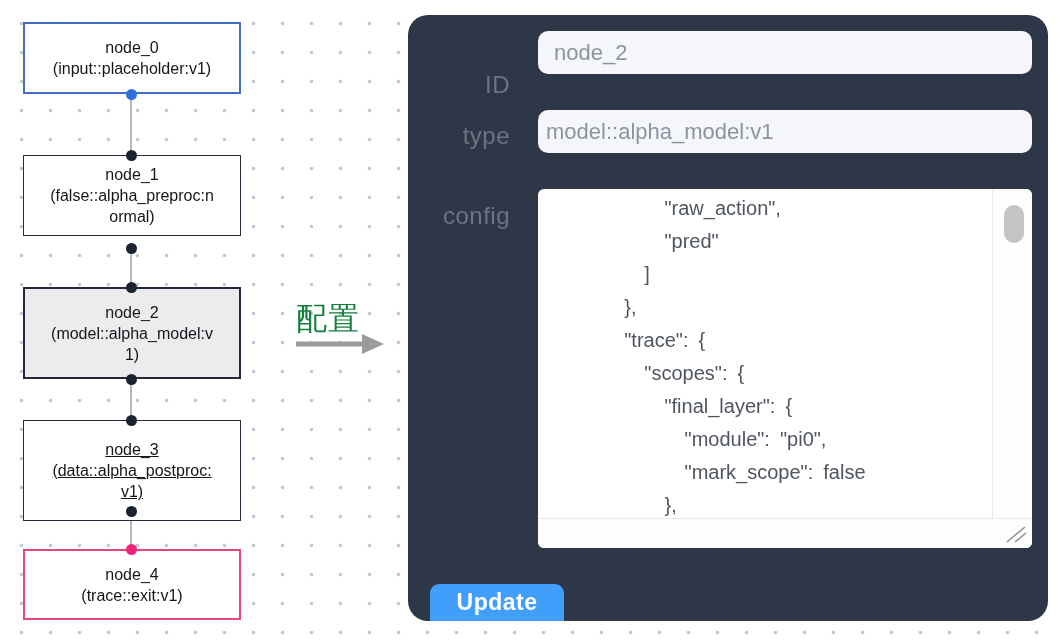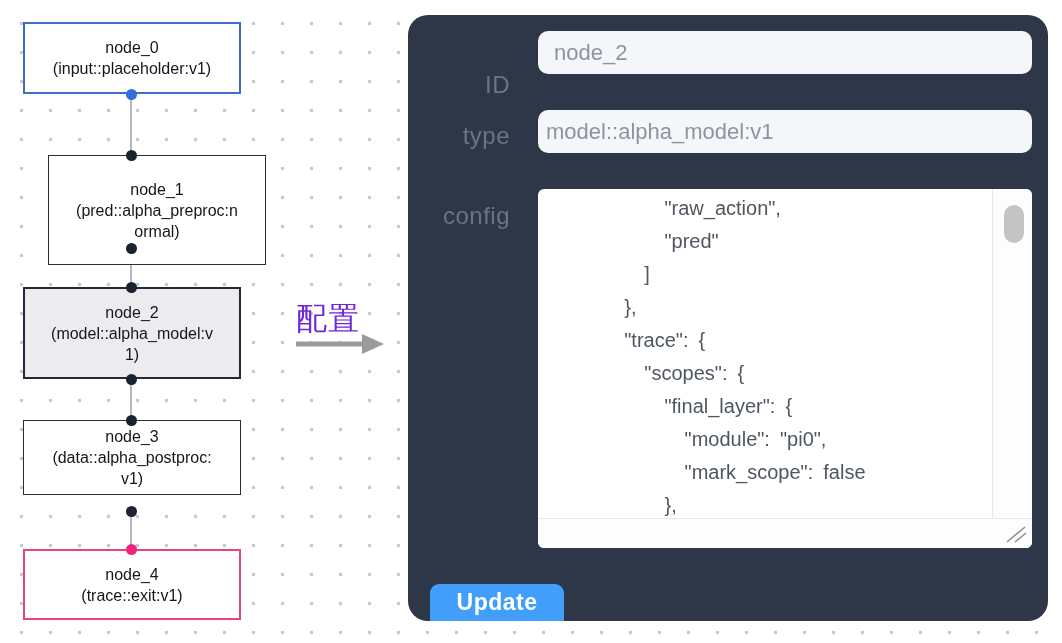--- a/index.html
+++ b/index.html
@@ -13,43 +13,43 @@
   
   .node{
     position:absolute;left:23px;width:218px;box-sizing:border-box;
     background:#ffffff;border:1.8px solid #272c3a;border-radius:0;
     display:flex;flex-direction:column;align-items:center;justify-content:center;
     text-align:center;color:#15161a;font-size:16px;line-height:21px;
   }
   .node .node-title{white-space:nowrap;}
   .node .node-subtitle{word-break:break-all;}
   .node-0{top:22px;height:72px;border-color:#3f6dc6;border-width:2px;}
-  .node-1{top:155px;height:110px;margin-left:25px;}
+  .node-1{top:155px;height:81px;}
   .node-2{top:287px;height:92px;background:#ececee;border-width:2.5px;border-color:#23283a;}
-  .node-3{top:420px;height:75px;}
+  .node-3{top:420px;height:101px;text-decoration:underline;}
   .node-4{top:549px;height:71px;border-color:#e8447f;border-width:2px;}
   .node-0 .node-subtitle,.node-2 .node-subtitle,.node-4 .node-subtitle{max-width:175px;}
   .node-1 .node-subtitle{max-width:166px;}
   .node-3 .node-subtitle{max-width:163px;}
   .edge{position:absolute;left:130px;width:2px;background:#b5b8bd;}
   .edge-01{top:94px;height:61px;}
   .edge-12{top:248px;height:39px;}
   .edge-23{top:379px;height:41px;}
   .edge-34{top:511px;height:38px;}
   .port{position:absolute;width:11px;height:11px;border-radius:50%;background:#1b2230;left:126px;}
   .port-blue{background:#2f6fde;}
   .port-pink{background:#f0247c;}
   .p0b{top:89px;}.p1t{top:150px;}.p1b{top:243px;}
   .p2t{top:282px;}.p2b{top:374px;}
   .p3t{top:415px;}.p3b{top:506px;}
   .p4t{top:544px;}
   
   .transfer-label{
     position:absolute;left:296px;top:298px;width:90px;text-align:left;
-    font-size:31px;font-weight:500;color:#6d28d9;letter-spacing:1px;
+    font-size:31px;font-weight:500;color:#15803d;letter-spacing:1px;
     font-family:"Liberation Sans","DejaVu Sans",sans-serif;
   }
   .transfer-arrow{position:absolute;left:296px;top:333px;}
   
   .panel{
     position:absolute;left:408px;top:15px;width:640px;height:606px;
     background:#2e3747;border-radius:20px;
   }
   .field-label{
     position:absolute;left:0;width:102px;text-align:right;
@@ -96,21 +96,21 @@
   <div class="edge edge-12"></div>
   <div class="edge edge-23"></div>
   <div class="edge edge-34"></div>
 
   <div class="node node-0">
     <div class="node-title">node_0</div>
     <div class="node-subtitle">(input::placeholder:v1)</div>
   </div>
   <div class="node node-1">
     <div class="node-title">node_1</div>
-    <div class="node-subtitle">(pred::alpha_preproc:normal)</div>
+    <div class="node-subtitle">(false::alpha_preproc:normal)</div>
   </div>
   <div class="node node-2">
     <div class="node-title">node_2</div>
     <div class="node-subtitle">(model::alpha_model:v1)</div>
   </div>
   <div class="node node-3">
     <div class="node-title">node_3</div>
     <div class="node-subtitle">(data::alpha_postproc:v1)</div>
   </div>
   <div class="node node-4">

